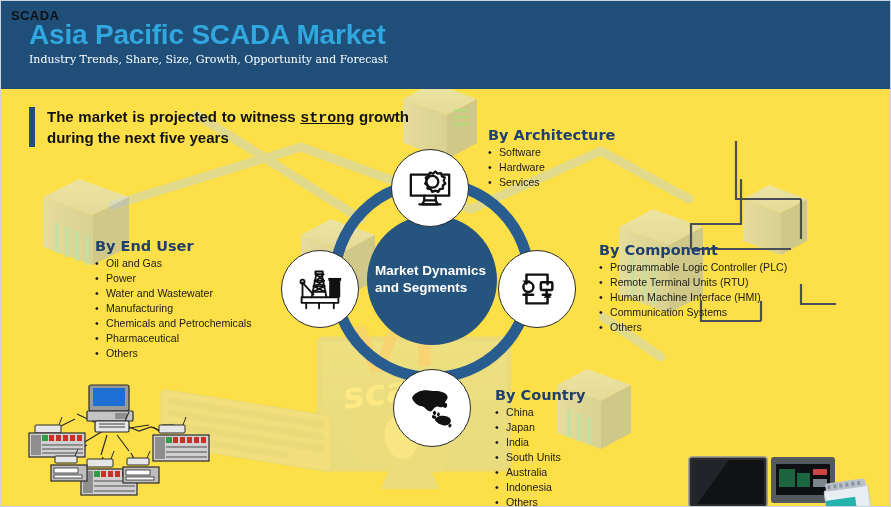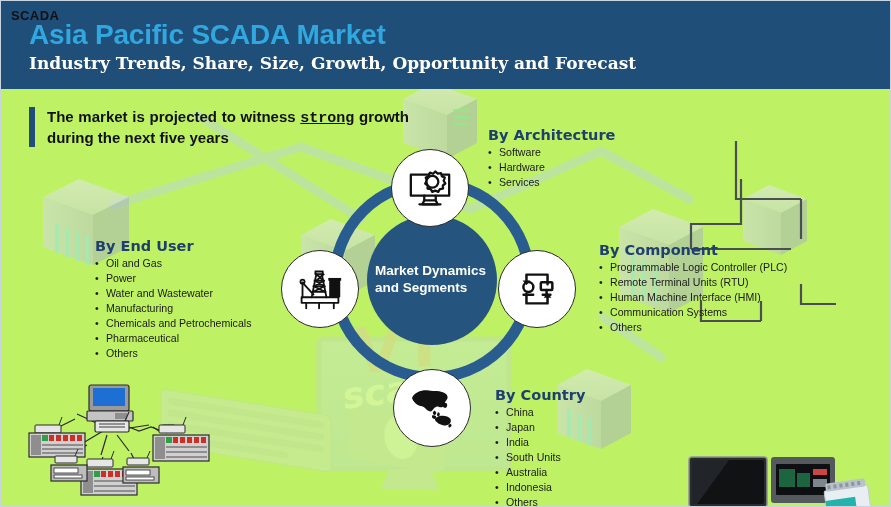--- a/index.html
+++ b/index.html
@@ -10,21 +10,21 @@
   }
   body {
     font-family: "Liberation Sans", "DejaVu Sans", sans-serif;
   }
 
   #infographic {
     position: relative;
     width: 891px;
     height: 507px;
     overflow: hidden;
-    background: #bef264;
+    background: #fde047;
     border: 1px solid #c8d4e2;
     box-sizing: border-box;
   }
 
   
   .header {
     position: absolute;
     left: 0; top: 0;
     width: 891px;
     height: 88px;
@@ -38,22 +38,22 @@
     font-size: 28px;
     font-weight: bold;
     color: #31a7e0;
     letter-spacing: -0.2px;
     white-space: nowrap;
   }
   .header-sub {
     position: absolute;
     left: 28px;
     top: 52px;
-    font-size: 17px;
-    font-weight: bold;
+    font-size: 11px;
+    font-weight: normal;
     color: #ffffff;
     white-space: nowrap;
     font-family: "DejaVu Serif", "Liberation Serif", serif;
   }
   .logo {
     position: absolute;
     right: 22px;
     top: 14px;
     width: 125px;
     height: 62px;

